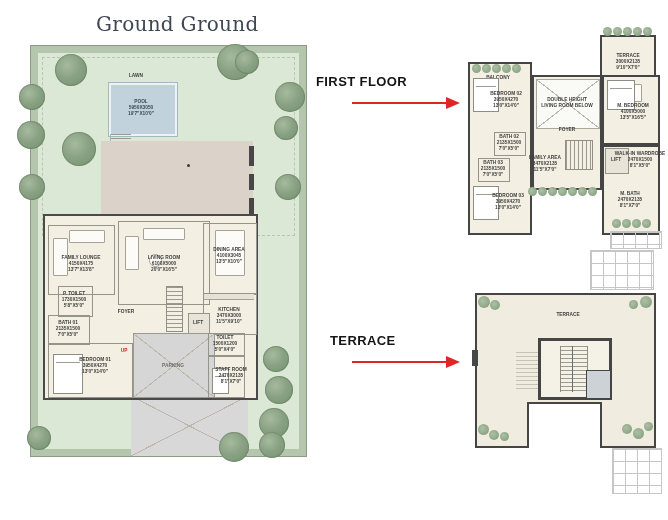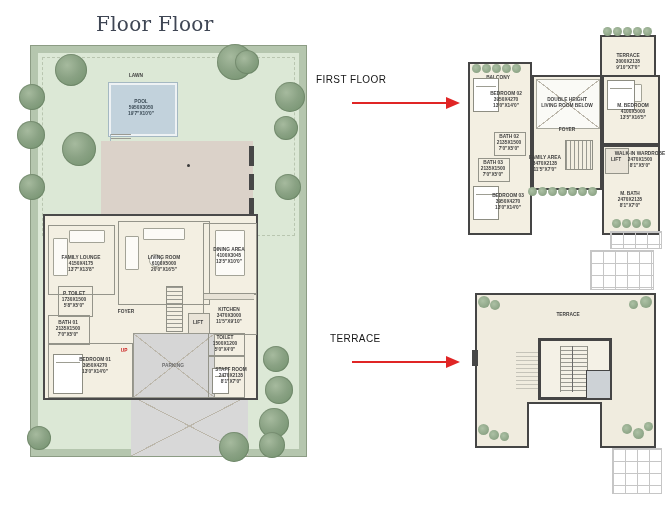--- a/index.html
+++ b/index.html
@@ -1,40 +1,40 @@
 <!DOCTYPE html>
 <html><head>
 <meta charset="utf-8">
 <style>
   html,body{margin:0;padding:0;}
   body{width:668px;height:520px;background:#ffffff;font-family:"Liberation Sans",sans-serif;position:relative;overflow:hidden;}
   .abs{position:absolute;}
   .page-title{position:absolute;font-family:"DejaVu Serif","Liberation Serif",serif;font-size:20px;color:#3f4654;letter-spacing:.3px;}
-  .section-label{position:absolute;font-size:10px;font-weight:400;color:#151515;letter-spacing:.4px;}
+  .section-label{position:absolute;font-size:13px;font-weight:700;color:#151515;letter-spacing:.4px;}
   .arrow-line{position:absolute;height:2px;background:#e02525;}
   .arrow-head{position:absolute;width:0;height:0;border-top:6px solid transparent;border-bottom:6px solid transparent;border-left:14px solid #e02525;}
   .rlabel{position:absolute;transform:translate(-50%,-50%) scale(.6);transform-origin:center;font-size:8px;line-height:1.3;color:#3e3e3e;text-align:center;white-space:pre-line;font-weight:600;width:120px;pointer-events:none;}
   .rlabel.red{color:#c22;}
   .tree{position:absolute;border-radius:50%;background:radial-gradient(circle at 38% 35%,#a6ba9e 0%,#8aa284 45%,#71906c 100%);box-shadow:inset 0 0 0 1px rgba(80,100,75,.35);}
   .shrub{position:absolute;border-radius:50%;background:radial-gradient(circle at 40% 40%,#adc1a5,#7f9879);}
   .room{position:absolute;border:1px solid #94948a;}
   .wall{position:absolute;background:#474747;}
   .block{position:absolute;background:#f3efe2;border:2px solid #454545;box-sizing:border-box;}
   .stairsV{background:repeating-linear-gradient(to bottom,#9a9a92 0 1px,transparent 1px 4px);}
   .stairsH{background:repeating-linear-gradient(to right,#9a9a92 0 1px,transparent 1px 4px);}
   .pergola{position:absolute;background:repeating-linear-gradient(to right,#c6c6c6 0 1px,transparent 1px 12px),repeating-linear-gradient(to bottom,#c6c6c6 0 1px,transparent 1px 12px);border:1px solid #c6c6c6;}
   .xlines{background:linear-gradient(to bottom right,transparent calc(50% - .5px),#bcb7ab calc(50% - .5px),#bcb7ab calc(50% + .5px),transparent calc(50% + .5px)),linear-gradient(to bottom left,transparent calc(50% - .5px),#bcb7ab calc(50% - .5px),#bcb7ab calc(50% + .5px),transparent calc(50% + .5px));}
   .bed{position:absolute;background:#ffffff;border:1px solid #8d8d82;}
   .bed::before{content:"";position:absolute;left:2px;right:2px;top:2px;height:5px;border-bottom:1px solid #9d9d92;}
   .furn{position:absolute;background:#fcfbf7;border:1px solid #a3a397;border-radius:1px;}
 </style>
 </head>
 <body>
 
-<div class="page-title" style="left:96px;top:12px;">Floor Floor</div>
+<div class="page-title" style="left:96px;top:12px;">Ground Ground</div>
 
 <div class="abs" style="left:30px;top:45px;width:275px;height:410px;background:#dce8d6;border:1px solid #8c9c84;">
   <div class="abs" style="left:0;top:0;right:0;bottom:0;border:7px solid #b5c6ae;box-sizing:border-box;"></div>
   <div class="abs" style="left:11px;top:11px;right:11px;bottom:220px;border:1px dashed #b9c6b0;"></div>
   <div class="rlabel" style="left:105px;top:30px;">LAWN</div>
 
   <div class="abs" style="left:78px;top:37px;width:64px;height:49px;background:#c2d2dc;border:2px solid #eef2f4;box-shadow:0 0 0 1px #a4b8c2;"></div>
   <div class="rlabel" style="left:110px;top:62px;color:#3a4a55;">POOL
 5950X3050
 19'7"X10'0"</div>

